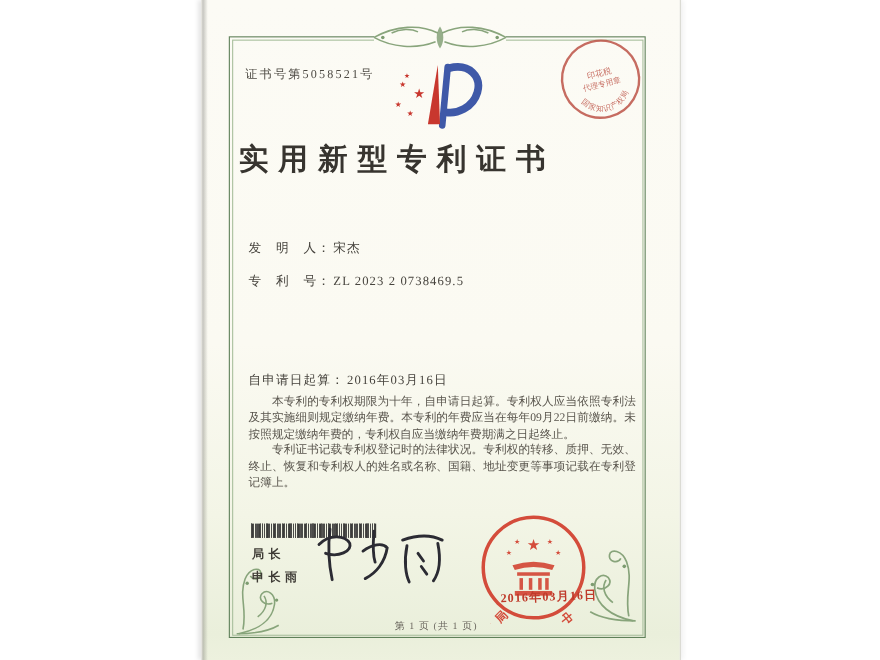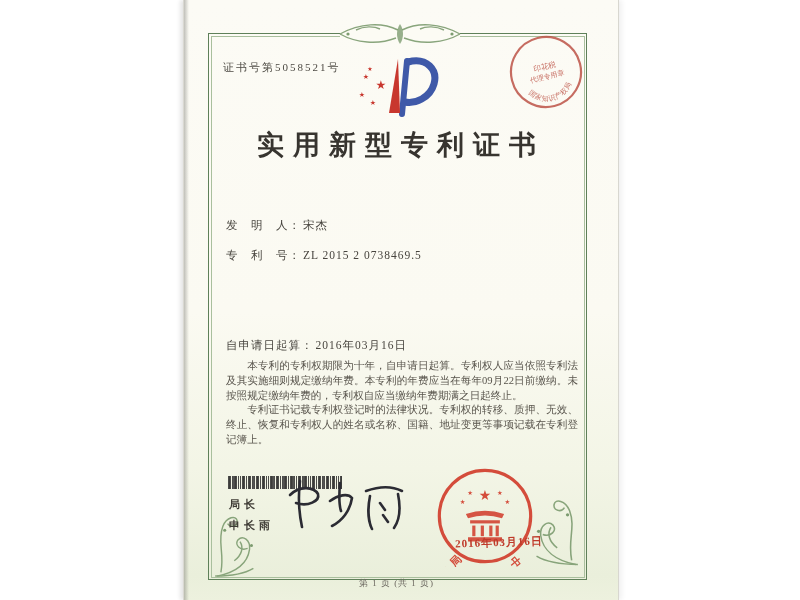--- a/index.html
+++ b/index.html
@@ -6,21 +6,21 @@
     font-family:"Liberation Serif","DejaVu Serif",serif;}
   .page{position:relative;width:800px;height:600px;background:#ffffff;}
   .sheet{position:absolute;left:183px;top:0;width:434px;height:600px;
     background:linear-gradient(180deg,#fcfbf5 0%,#fbfaf2 52%,#f3f5e6 78%,#eaefdb 96%,#edf1de 100%);
     border-left:1px solid #d9d8d1;border-right:1px solid #d8d7d0;
     box-shadow:-3px 0 4px rgba(0,0,0,.10), 3px 0 5px rgba(0,0,0,.06);}
   .frame{position:absolute;left:24px;top:33px;width:377px;height:545px;border:1.5px solid #5f8059;z-index:1;}
   .frame-inner{position:absolute;inset:1.5px;border:1px solid #a9bf9d;}
   .cert-no{position:absolute;left:39px;top:60px;font-size:11px;letter-spacing:2px;color:#4d4a43;z-index:2;}
   .logo{position:absolute;left:171px;top:56px;width:100px;height:63px;z-index:2;}
-  .title{position:absolute;left:24px;top:127px;width:377px;text-align:center;font-size:27px;font-weight:bold;
+  .title{position:absolute;left:24px;top:127px;width:377px;text-align:left;font-size:27px;font-weight:bold;
     letter-spacing:9px;text-indent:9px;color:#37342f;z-index:2;}
   .field-row{position:absolute;left:42px;font-size:11.5px;letter-spacing:1px;color:#47443e;z-index:2;white-space:nowrap;}
   .f0{top:188px}.f1{top:218px}.f2{top:248px}.f3{top:278px}.f4{top:308px}.f5{top:338px}
   .field-value{margin-left:2px;}
   .paras{position:absolute;left:42px;top:359px;width:352px;font-size:10.6px;line-height:14.8px;
     text-align:justify;color:#59554d;z-index:2;}
   .paras p{margin:0;text-indent:2em;}
   .barcode{position:absolute;left:44px;top:476px;width:114px;height:13px;opacity:.85;z-index:2;
     background:
       repeating-linear-gradient(90deg,#2e2e2e 0 1px,transparent 1px 2px),
@@ -31,21 +31,21 @@
   .signature{position:absolute;left:100px;top:470px;width:130px;height:66px;z-index:3;}
   .seal{position:absolute;left:250px;top:465px;width:102px;height:102px;opacity:.93;z-index:2;}
   .seal-date{position:absolute;left:256px;top:535px;width:118px;text-align:center;font-size:11px;font-weight:bold;
     letter-spacing:1px;color:#bf3a2a;transform:rotate(-2deg);z-index:3;white-space:nowrap;}
   .tax-stamp{position:absolute;left:323px;top:33px;width:78px;height:78px;transform:rotate(-14deg);opacity:.85;z-index:2;}
   .ornament{position:absolute;left:142px;top:17px;width:148px;height:34px;z-index:3;}
   .flourish{position:absolute;z-index:2;}
   .flourish-bl{left:27px;top:492px;width:58px;height:86px;}
   .flourish-br{left:336px;top:464px;width:62px;height:112px;transform:scaleX(-1);}
   .footer{position:absolute;left:24px;top:563px;width:377px;text-align:center;font-size:9px;
-    letter-spacing:1px;color:#6b675f;z-index:2;margin-top:14px;}
+    letter-spacing:1px;color:#6b675f;z-index:2;}
   .spine{position:absolute;left:0;top:0;width:5px;height:600px;
     background:linear-gradient(90deg,rgba(120,120,114,.45),rgba(120,120,114,0));}
 </style>
 </head>
 <body>
 
 <div class="page">
   <div class="sheet">
     <div class="spine"></div>
 
@@ -119,21 +119,21 @@
       <text x="39" y="36" font-size="7.5" fill="#bd5448" text-anchor="middle">印花税</text>
       <text x="39" y="46" font-size="7" fill="#bd5448" text-anchor="middle">代理专用章</text>
     </svg>
 
     <div class="title">实用新型专利证书</div>
 
     <div class="field-row f1">
       <span>发　明　人：</span><span class="field-value">宋杰</span>
     </div>
     <div class="field-row f2">
-      <span>专　利　号：</span><span class="field-value">ZL 2015 2 0738469.5</span>
+      <span>专　利　号：</span><span class="field-value">ZL 2023 2 0738469.5</span>
     </div>
     <div class="field-row f5">
       <span>自申请日起算：</span><span class="field-value">2016年03月16日</span>
     </div>
 
     <div class="paras">
       <p>本专利的专利权期限为十年，自申请日起算。专利权人应当依照专利法及其实施细则规定缴纳年费。本专利的年费应当在每年09月22日前缴纳。未按照规定缴纳年费的，专利权自应当缴纳年费期满之日起终止。</p>
       <p>专利证书记载专利权登记时的法律状况。专利权的转移、质押、无效、终止、恢复和专利权人的姓名或名称、国籍、地址变更等事项记载在专利登记簿上。</p>
     </div>
 

